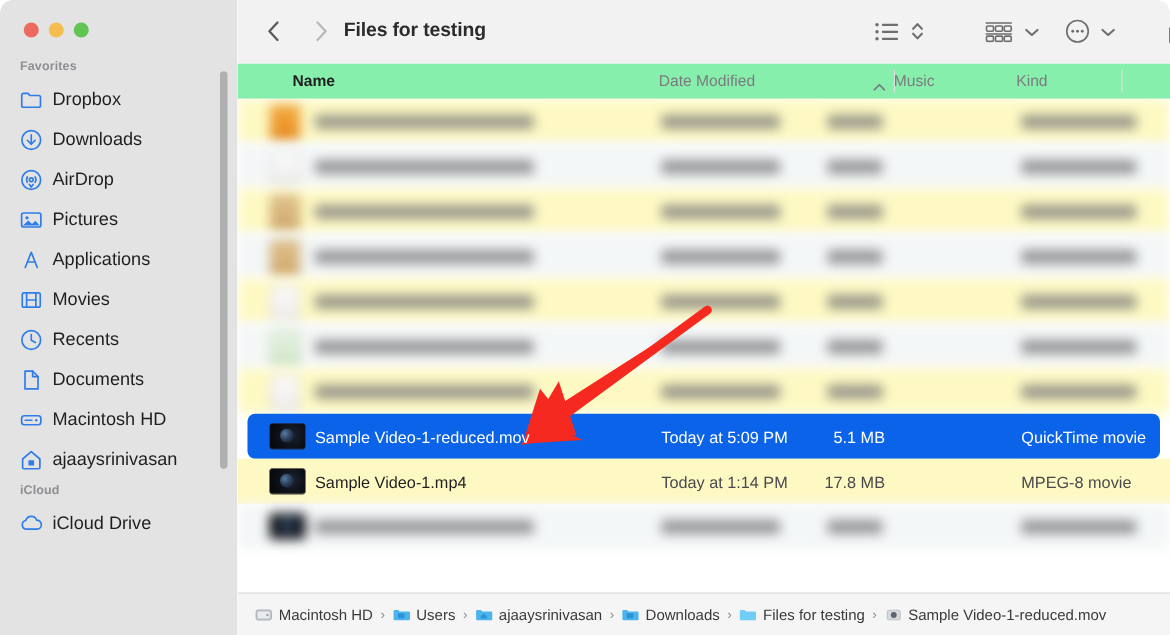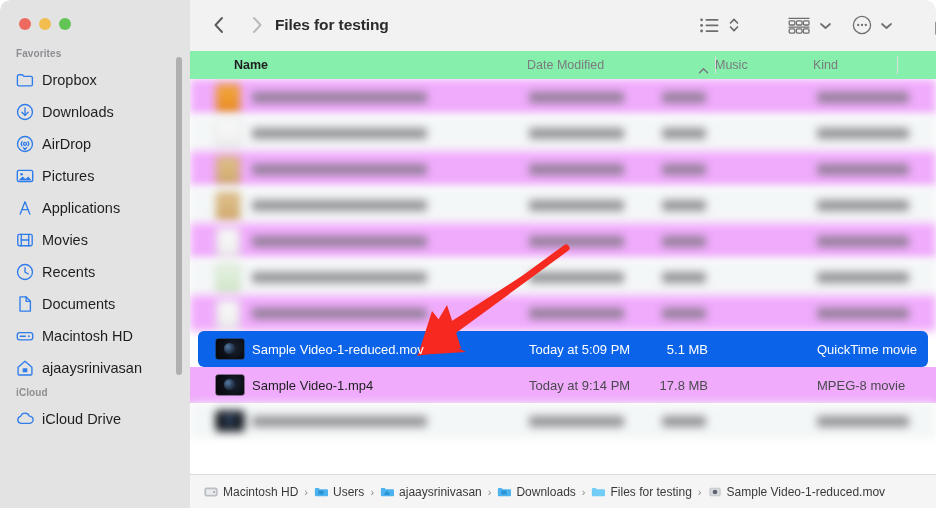--- a/index.html
+++ b/index.html
@@ -161,21 +161,21 @@
     width: 746px; height: 396px;
     background: #ffffff;
     overflow: hidden;
   }
   .row {
     position: relative;
     height: 36px;
     display: flex;
     align-items: center;
   }
-  .row.odd  { background: #f0abfc; }
+  .row.odd  { background: #fef9c3; }
   .row.even { background: #f4f7f7; }
   .row.blurred {
     filter: blur(4.5px);
   }
   .cell {
     position: absolute;
     font-size: 13px;
     color: #1f1f21;
     white-space: nowrap;
     overflow: hidden;
@@ -565,21 +565,21 @@
           <div class="cell c-name">Sample Video-1-reduced.mov</div>
           <div class="cell c-date">Today at 5:09 PM</div>
           <div class="cell c-size">5.1 MB</div>
           <div class="cell c-kind">QuickTime movie</div>
         </div>
         <div class="row odd">
           <div class="file-icon">
             <div class="movie-thumb"></div>
           </div>
           <div class="cell c-name">Sample Video-1.mp4</div>
-          <div class="cell c-date">Today at 9:14 PM</div>
+          <div class="cell c-date">Today at 1:14 PM</div>
           <div class="cell c-size">17.8 MB</div>
           <div class="cell c-kind">MPEG-8 movie</div>
         </div>
         <div class="row even blurred">
           <div class="file-icon">
             <div class="movie-thumb"></div>
           </div>
           <div class="cell c-name" style="width: 175px; height: 11px; background: rgb(111, 111, 115); opacity: 0.72; border-radius: 2px; top: 13px;"></div>
           <div class="cell c-date" style="width: 95px; height: 11px; background: rgb(111, 111, 115); opacity: 0.72; border-radius: 2px; top: 13px;"></div>
           <div class="cell c-size" style="width: 44px; height: 11px; background: rgb(111, 111, 115); opacity: 0.72; border-radius: 2px; top: 13px; left: 472px;"></div>

